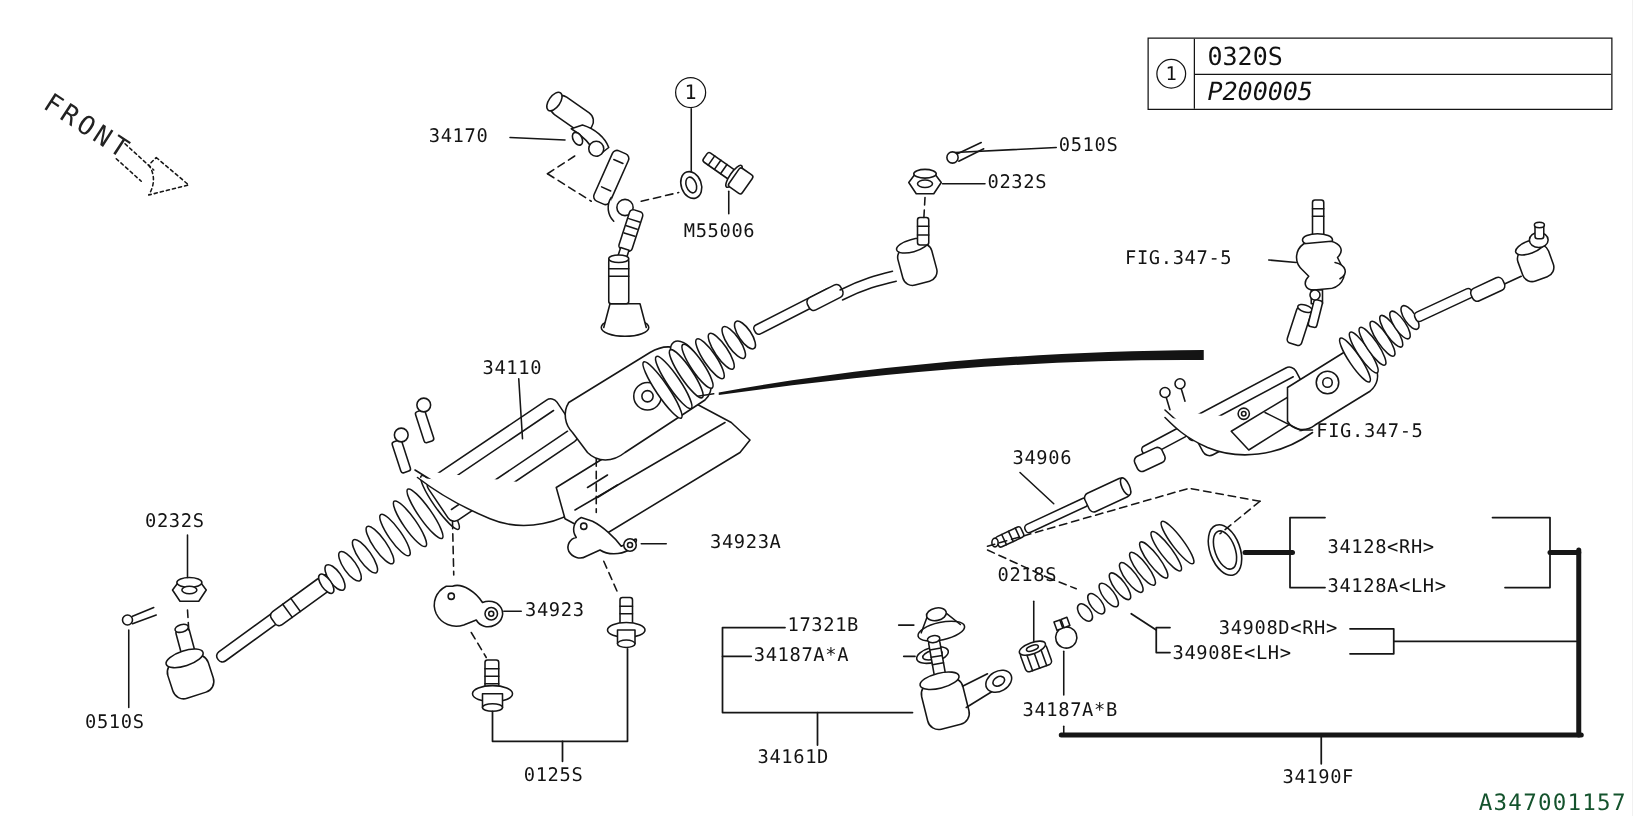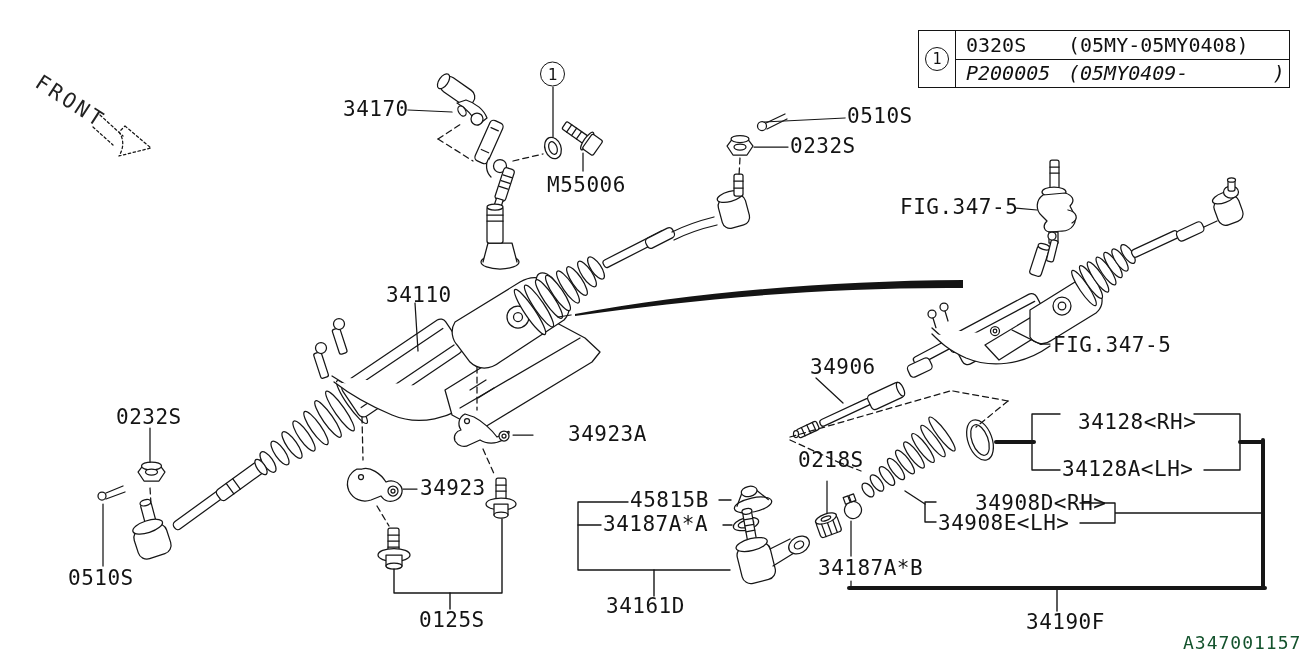--- a/index.html
+++ b/index.html
@@ -3,21 +3,21 @@
 <meta charset="utf-8">
 <style>
   html,body{margin:0;padding:0;background:#e8e8e8;}
   .stage{
     position:relative;width:1306px;height:653px;background:#ffffff;overflow:hidden;
     font-family:"DejaVu Sans Mono","Liberation Mono",monospace;color:#111;
   }
   .stage svg{position:absolute;left:0;top:0;}
   .callout{
     position:absolute;transform:translateY(-50%);
-    font-size:21px;line-height:1;letter-spacing:.5px;white-space:pre;color:#141414;
+    font-size:15px;line-height:1;letter-spacing:.5px;white-space:pre;color:#141414;
   }
   .circle-label{
     width:25px;height:25px;border:1.6px solid #141414;border-radius:50%;
     display:flex;align-items:center;justify-content:center;
     font-size:16px;letter-spacing:0;box-sizing:border-box;background:#fff;
   }
   .front-label{
     position:absolute;left:44px;top:70px;
     font-size:21px;letter-spacing:3px;color:#222;
     transform:rotate(33deg);transform-origin:left top;
@@ -432,46 +432,44 @@
 
   <div class="front-label">FRONT</div>
 
   <div class="ref-table">
     <div class="rt-key">
       <span class="circle-label">1</span>
     </div>
     <div class="rt-rows">
       <div class="rt-row">
         <span class="rt-part">0320S</span>
-        <span class="rt-range">(05MY-05MY0408)</span>
       </div>
       <div class="rt-row">
         <span class="rt-part">P200005</span>
-        <span class="rt-range">(05MY0409-       )</span>
       </div>
     </div>
   </div>
 
   <div id="callout-layer">
       <div class="callout" style="position: absolute; left: 343px; top: 109px;">34170</div>
       <div class="callout circle-label" style="position: absolute; left: 540px; top: 74px;">1</div>
       <div class="callout" style="position: absolute; left: 547px; top: 185px;">M55006</div>
       <div class="callout" style="position: absolute; left: 847px; top: 116px;">0510S</div>
       <div class="callout" style="position: absolute; left: 790px; top: 146px;">0232S</div>
       <div class="callout" style="position: absolute; left: 900px; top: 207px;">FIG.347-5</div>
       <div class="callout" style="position: absolute; left: 386px; top: 295px;">34110</div>
       <div class="callout" style="position: absolute; left: 1053px; top: 345px;">FIG.347-5</div>
       <div class="callout" style="position: absolute; left: 810px; top: 367px;">34906</div>
       <div class="callout" style="position: absolute; left: 116px; top: 417px;">0232S</div>
       <div class="callout" style="position: absolute; left: 568px; top: 434px;">34923A</div>
-      <div class="callout" style="position: absolute; left: 1062px; top: 422px; margin-left: 16px;">34128&lt;RH&gt;</div>
+      <div class="callout" style="position: absolute; left: 1062px; top: 438px;">34128&lt;RH&gt;</div>
       <div class="callout" style="position: absolute; left: 420px; top: 488px;">34923</div>
       <div class="callout" style="position: absolute; left: 798px; top: 460px;">0218S</div>
       <div class="callout" style="position: absolute; left: 1062px; top: 469px;">34128A&lt;LH&gt;</div>
-      <div class="callout" style="position: absolute; left: 630px; top: 500px;">45815B</div>
+      <div class="callout" style="position: absolute; left: 630px; top: 500px;">17321B</div>
       <div class="callout" style="position: absolute; left: 938px; top: 503px; margin-left: 37px;">34908D&lt;RH&gt;</div>
       <div class="callout" style="position: absolute; left: 603px; top: 524px;">34187A*A</div>
       <div class="callout" style="position: absolute; left: 938px; top: 523px;">34908E&lt;LH&gt;</div>
       <div class="callout" style="position: absolute; left: 818px; top: 568px;">34187A*B</div>
       <div class="callout" style="position: absolute; left: 68px; top: 578px;">0510S</div>
       <div class="callout" style="position: absolute; left: 606px; top: 606px;">34161D</div>
       <div class="callout" style="position: absolute; left: 419px; top: 620px;">0125S</div>
       <div class="callout" style="position: absolute; left: 1026px; top: 622px;">34190F</div>
     </div>
 

